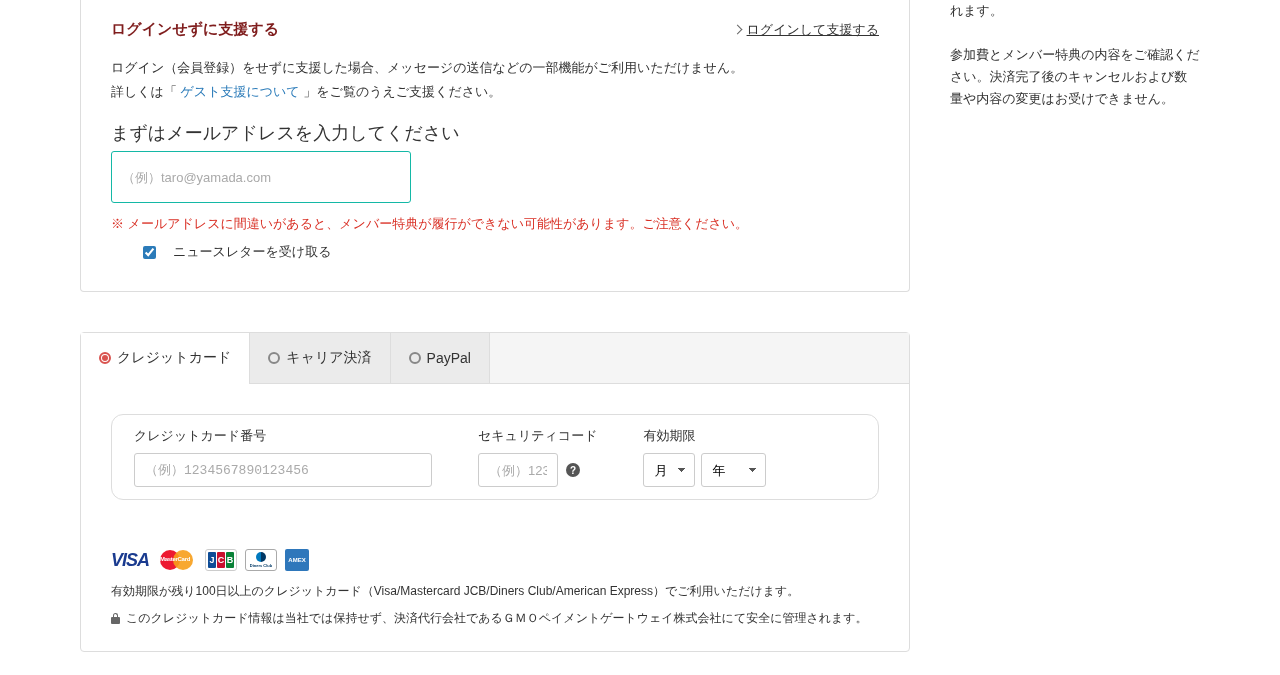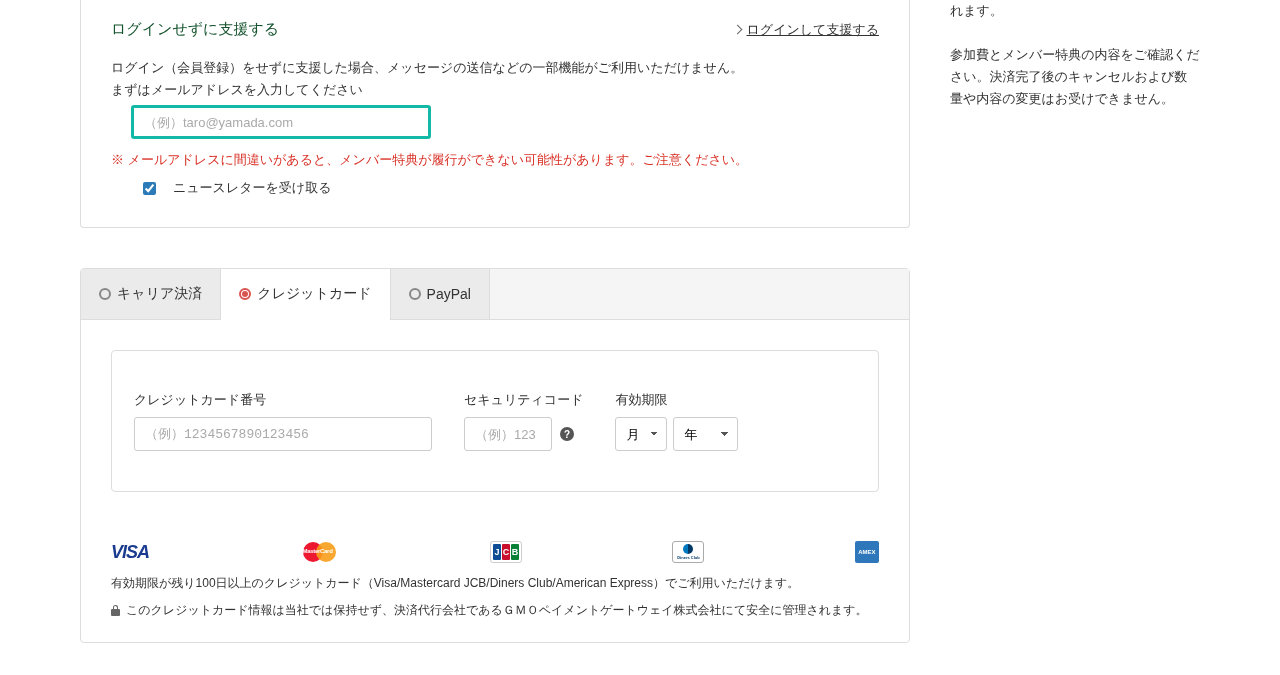--- a/index.html
+++ b/index.html
@@ -43,22 +43,22 @@
       position: relative;
     }
     .login-header {
       display: flex;
       align-items: center;
       justify-content: space-between;
       margin-bottom: 18px;
     }
     .login-title {
       font-size: 15px;
-      font-weight: normal;
-      color: #14532d;
+      font-weight: bold;
+      color: #7f1d1d;
     }
     .login-link {
       color: #333;
       font-size: 13px;
       text-decoration: underline;
       display: inline-flex;
       align-items: center;
       gap: 4px;
     }
     .login-link::before {
@@ -79,32 +79,31 @@
     .login-desc-2 {
       font-size: 13px;
       line-height: 1.7;
       margin-bottom: 18px;
     }
     .guest-link {
       color: #2b7bb9;
       text-decoration: none;
     }
     .email-label {
-      font-size: 13px;
+      font-size: 18px;
       margin-bottom: 6px;
       display: block;
     }
     .email-input {
       width: 300px;
-      height: 34px;
+      height: 52px;
       padding: 6px 10px;
-      border: 3px solid #14b8a6;
+      border: 1px solid #14b8a6;
       border-radius: 3px;
       font-size: 13px;
-      margin-left: 20px;
     }
     .email-input::placeholder {
       color: #aaa;
     }
     .warning-text {
       color: #d93025;
       font-size: 13px;
       margin-top: 12px;
       margin-bottom: 10px;
     }
@@ -180,24 +179,24 @@
       height: 6px;
       background: #d9534f;
       border-radius: 50%;
     }
     
     .card-form-wrapper {
       padding: 30px;
     }
     .card-form {
       border: 1px solid #ddd;
-      border-radius: 4px;
-      padding: 40px 22px;
-      display: flex;
-      gap: 32px;
+      border-radius: 12px;
+      padding: 12px 22px;
+      display: flex;
+      gap: 46px;
       align-items: flex-end;
     }
     .form-group {
       display: flex;
       flex-direction: column;
     }
     .form-label {
       font-size: 13px;
       margin-bottom: 8px;
     }
@@ -214,21 +213,21 @@
     .card-number-input {
       width: 298px;
       font-family: Liberation Mono, monospace;
     }
     .security-row {
       display: flex;
       align-items: center;
       gap: 8px;
     }
     .security-input {
-      width: 88px;
+      width: 80px;
     }
     .help-icon {
       width: 14px;
       height: 14px;
       border-radius: 50%;
       background: #555;
       color: #fff;
       font-size: 10px;
       font-weight: bold;
       display: inline-flex;
@@ -257,21 +256,20 @@
     }
     .year-select {
       width: 65px;
     }
     
     .card-logos {
       display: flex;
       gap: 8px;
       padding: 18px 30px 10px 30px;
       align-items: center;
-      justify-content: space-between;
     }
     .logo-visa {
       font-family: Arial, sans-serif;
       font-weight: 900;
       font-style: italic;
       font-size: 18px;
       color: #1a3b8f;
       letter-spacing: -1px;
     }
     .logo-mc {
@@ -416,39 +414,42 @@
   <div class="main-column">
 
     <div class="login-section">
       <div class="login-header">
         <div class="login-title">ログインせずに支援する</div>
         <a href="#" class="login-link">
           <span>ログインして支援する</span>
         </a>
       </div>
       <div class="login-desc">ログイン（会員登録）をせずに支援した場合、メッセージの送信などの一部機能がご利用いただけません。</div>
+      <div class="login-desc-2">
+        <span>詳しくは「 </span><a href="#" class="guest-link">ゲスト支援について</a><span> 」をご覧のうえご支援ください。</span>
+      </div>
       <label class="email-label">まずはメールアドレスを入力してください</label>
       <input type="text" class="email-input" placeholder="（例）taro@yamada.com" style="">
       <div class="warning-text">※ メールアドレスに間違いがあると、メンバー特典が履行ができない可能性があります。ご注意ください。</div>
       <label class="newsletter-row">
         <input type="checkbox" class="newsletter-checkbox" checked="" style="">
         <span>ニュースレターを受け取る</span>
       </label>
     </div>
 
 
     <div class="payment-container">
       <div class="tabs">
+        <div class="tab active">
+          <span class="radio-icon selected"></span>
+          <span>クレジットカード</span>
+        </div>
         <div class="tab">
           <span class="radio-icon"></span>
           <span>キャリア決済</span>
-        </div>
-        <div class="tab active">
-          <span class="radio-icon selected"></span>
-          <span>クレジットカード</span>
         </div>
         <div class="tab">
           <span class="radio-icon"></span>
           <span>PayPal</span>
         </div>
       </div>
 
       <div class="card-form-wrapper">
         <div class="card-form">
           <div class="form-group">

